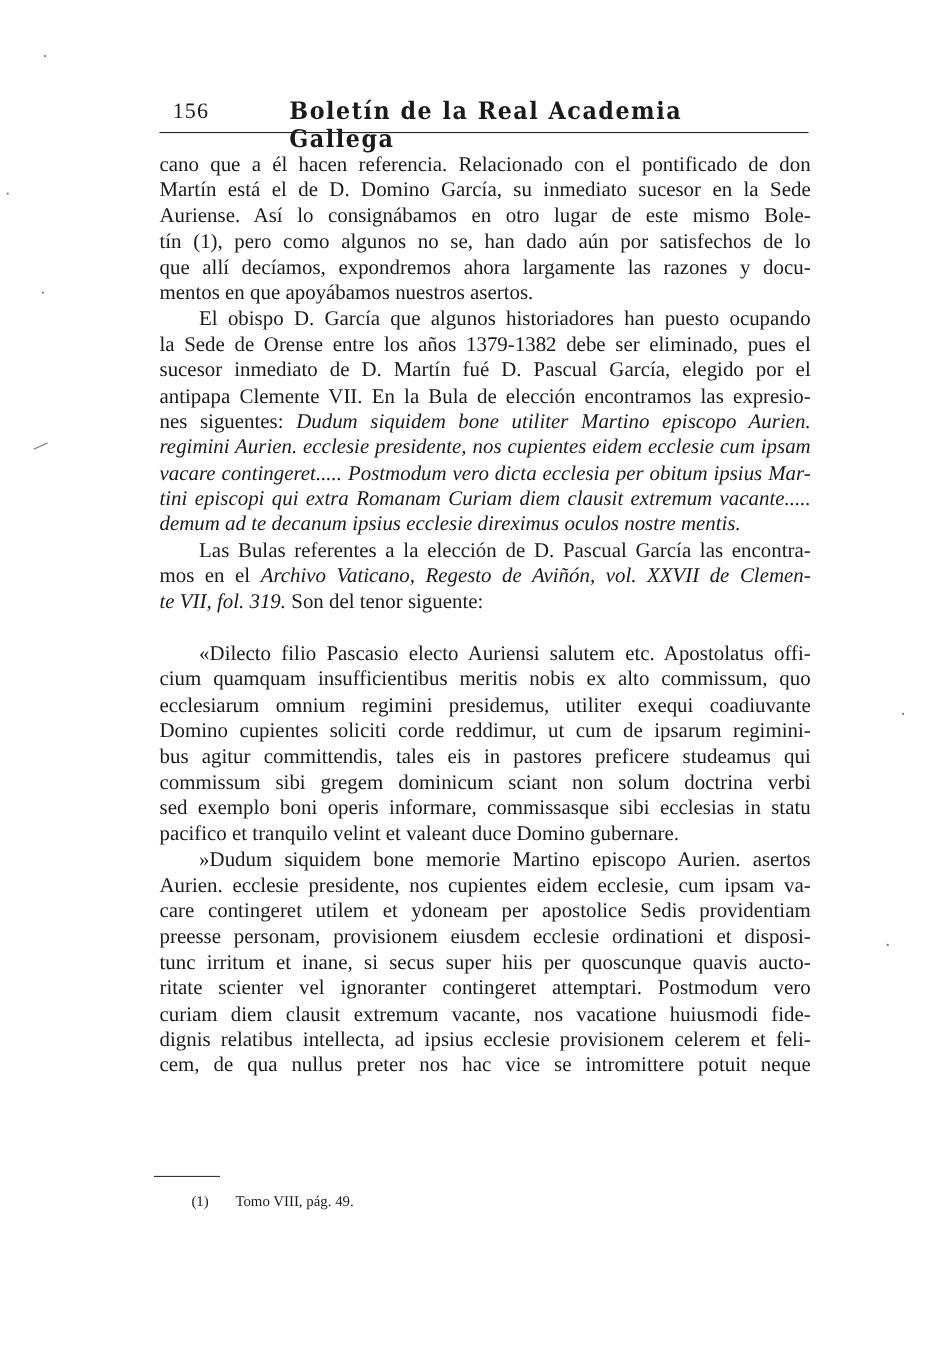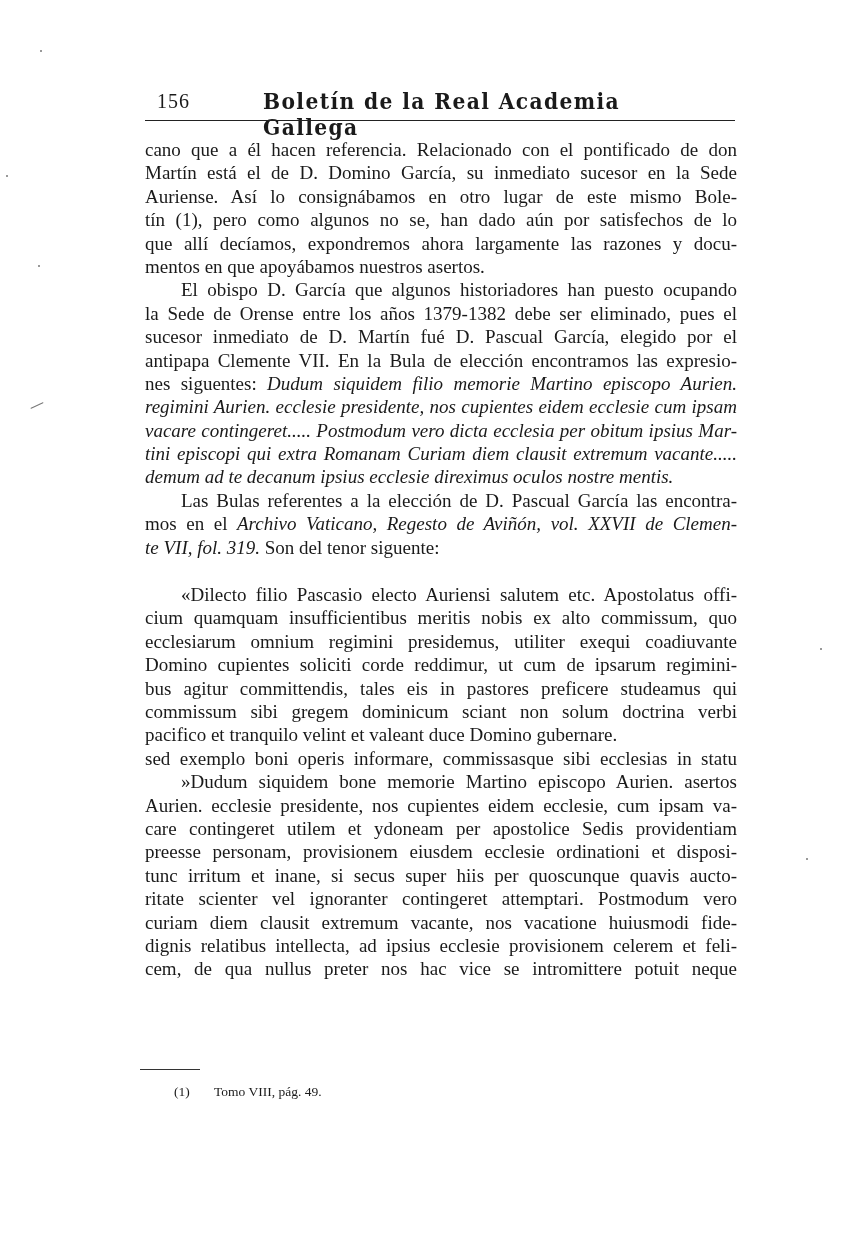--- a/index.html
+++ b/index.html
@@ -40,21 +40,21 @@
       <span class="line">tín (1), pero como algunos no se, han dado aún por satisfechos de lo</span>
       <span class="line">que allí decíamos, expondremos ahora largamente las razones y docu-</span>
       <span class="line last">mentos en que apoyábamos nuestros asertos.</span>
     </div>
 
     <div>
       <span class="line indent">El obispo D. García que algunos historiadores han puesto ocupando</span>
       <span class="line">la Sede de Orense entre los años 1379-1382 debe ser eliminado, pues el</span>
       <span class="line">sucesor inmediato de D. Martín fué D. Pascual García, elegido por el</span>
       <span class="line">antipapa Clemente VII. En la Bula de elección encontramos las expresio-</span>
-      <span class="line" style="text-align-last: justify;"><span>nes siguentes:</span> <span class="it">Dudum siquidem filio memorie Martino episcopo Aurien.</span></span>
+      <span class="line" style="text-align-last: justify;"><span>nes siguentes:</span> <span class="it">Dudum siquidem bone utiliter Martino episcopo Aurien.</span></span>
       <span class="line it">regimini Aurien. ecclesie presidente, nos cupientes eidem ecclesie cum ipsam</span>
       <span class="line it">vacare contingeret..... Postmodum vero dicta ecclesia per obitum ipsius Mar-</span>
       <span class="line it">tini episcopi qui extra Romanam Curiam diem clausit extremum vacante.....</span>
       <span class="line it last">demum ad te decanum ipsius ecclesie direximus oculos nostre mentis.</span>
     </div>
 
     <div>
       <span class="line indent">Las Bulas referentes a la elección de D. Pascual García las encontra-</span>
       <span class="line"><span>mos en el</span> <span class="it">Archivo Vaticano, Regesto de Aviñón, vol. XXVII de Clemen-</span></span>
       <span class="line last"><span class="it">te VII, fol. 319.</span> <span>Son del tenor siguente:</span></span>
@@ -62,22 +62,22 @@
 
     <div class="gap"></div>
 
     <div>
       <span class="line indent">«Dilecto filio Pascasio electo Auriensi salutem etc. Apostolatus offi-</span>
       <span class="line">cium quamquam insufficientibus meritis nobis ex alto commissum, quo</span>
       <span class="line">ecclesiarum omnium regimini presidemus, utiliter exequi coadiuvante</span>
       <span class="line">Domino cupientes soliciti corde reddimur, ut cum de ipsarum regimini-</span>
       <span class="line">bus agitur committendis, tales eis in pastores preficere studeamus qui</span>
       <span class="line">commissum sibi gregem dominicum sciant non solum doctrina verbi</span>
+      <span class="line">sed exemplo boni operis informare, commissasque sibi ecclesias in statu</span>
       <span class="line last">pacifico et tranquilo velint et valeant duce Domino gubernare.</span>
-      <span class="line">sed exemplo boni operis informare, commissasque sibi ecclesias in statu</span>
     </div>
 
     <div>
       <span class="line indent">»Dudum siquidem bone memorie Martino episcopo Aurien. asertos</span>
       <span class="line">Aurien. ecclesie presidente, nos cupientes eidem ecclesie, cum ipsam va-</span>
       <span class="line">care contingeret utilem et ydoneam per apostolice Sedis providentiam</span>
       <span class="line">preesse personam, provisionem eiusdem ecclesie ordinationi et disposi-</span>
       <span class="line">tunc irritum et inane, si secus super hiis per quoscunque quavis aucto-</span>
       <span class="line">ritate scienter vel ignoranter contingeret attemptari. Postmodum vero</span>
       <span class="line">curiam diem clausit extremum vacante, nos vacatione huiusmodi fide-</span>

